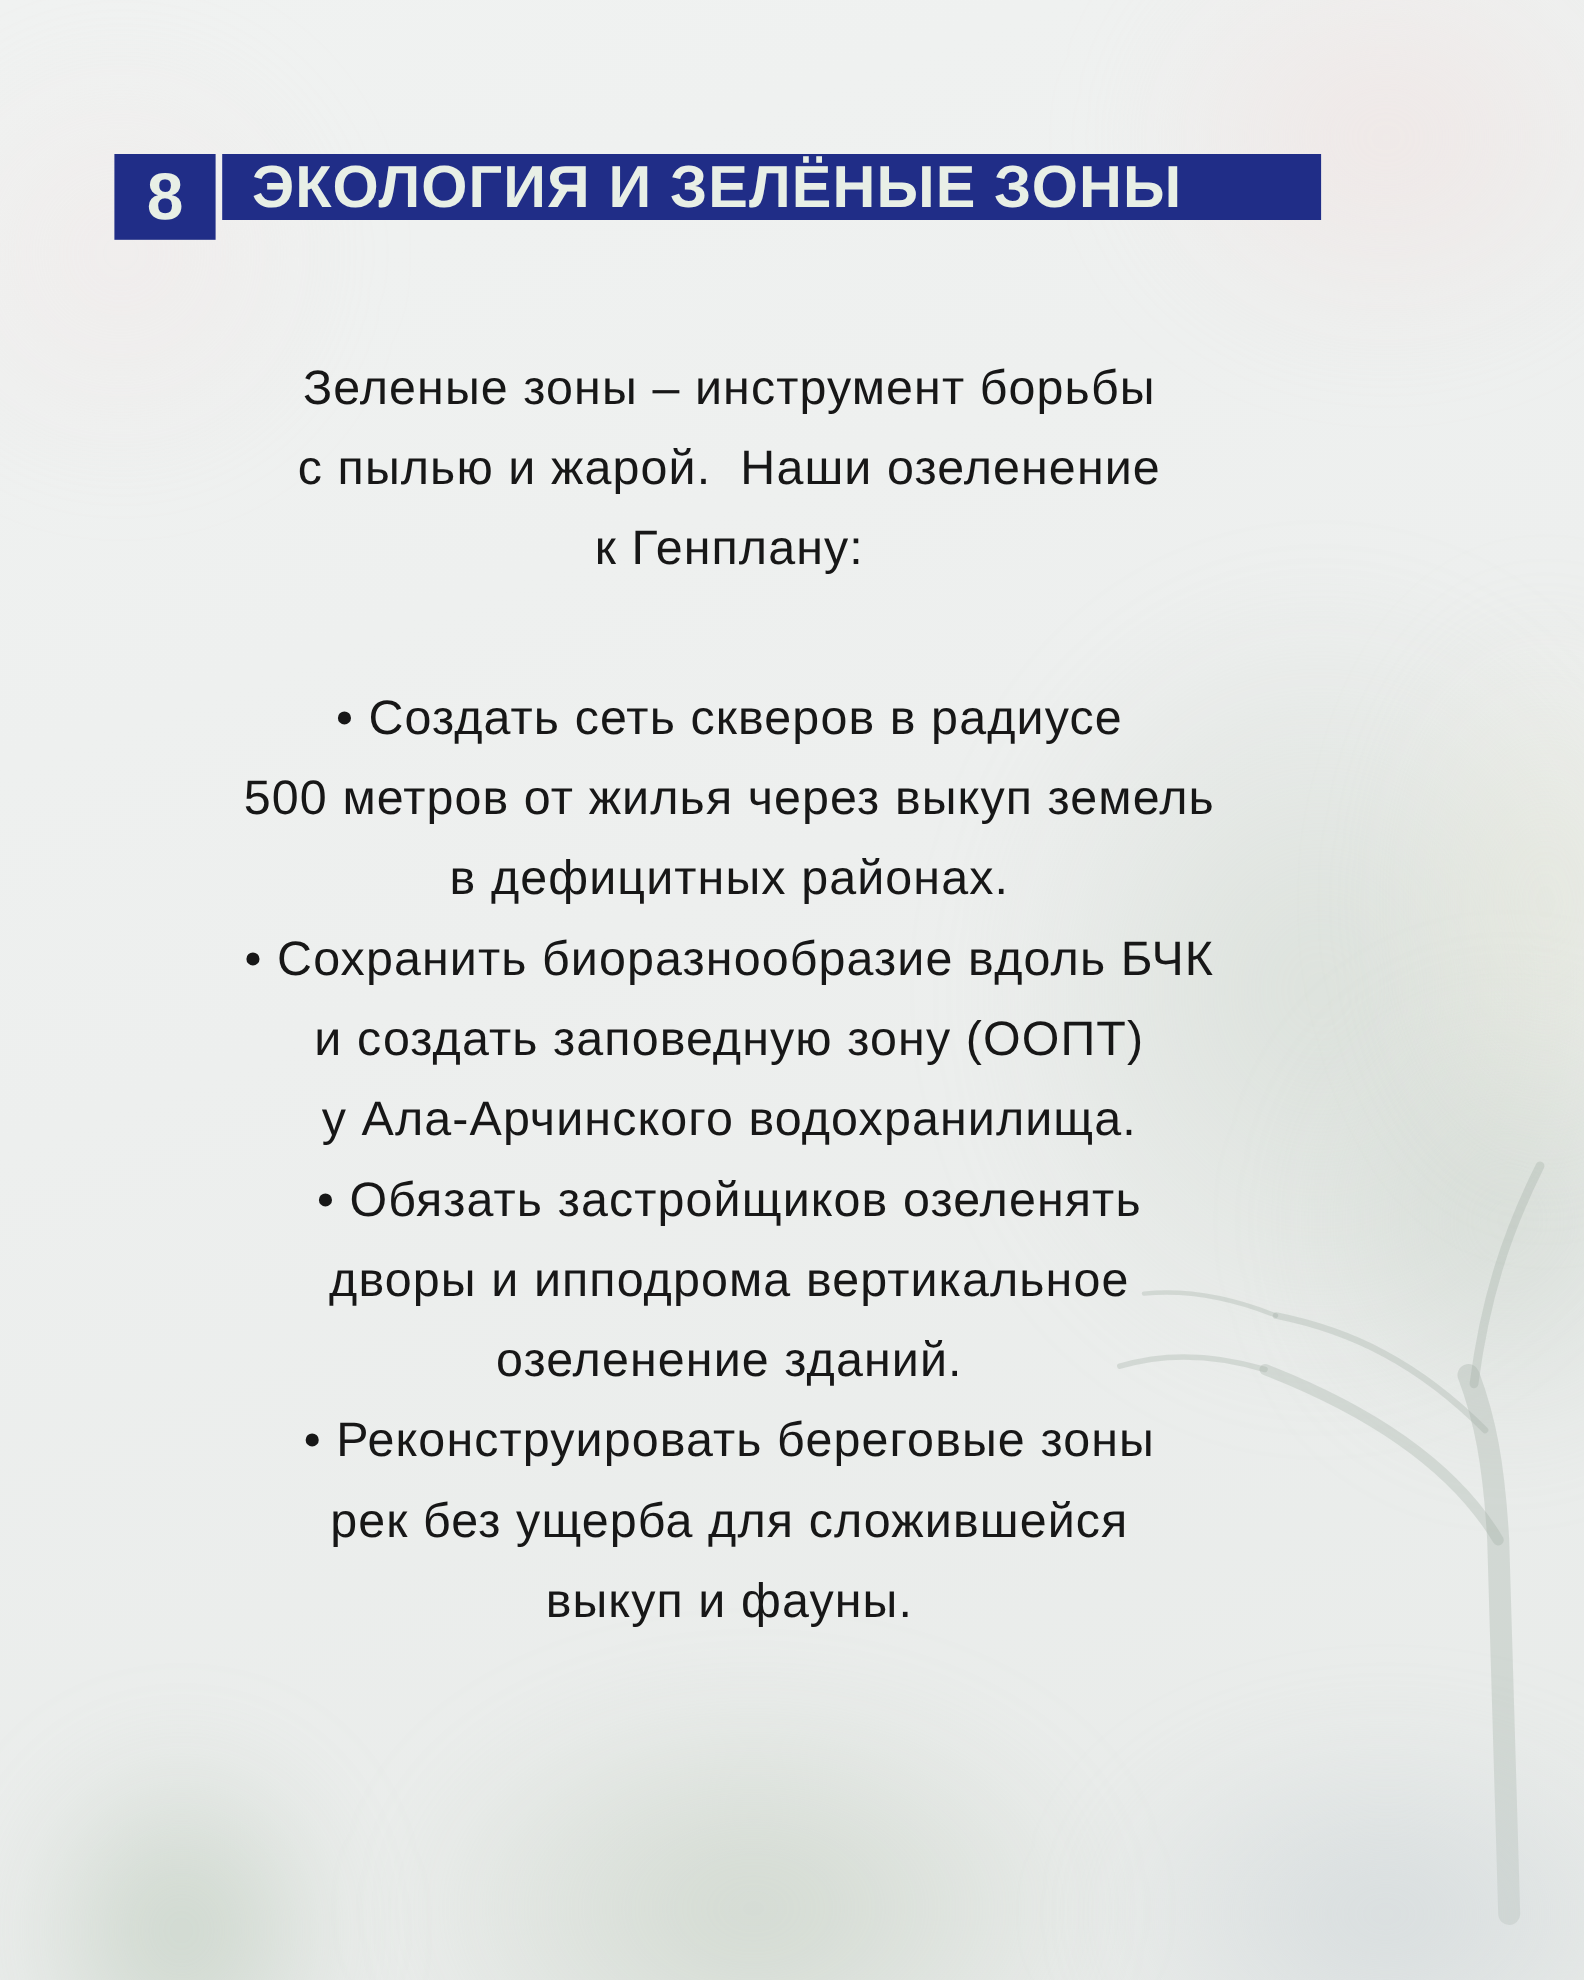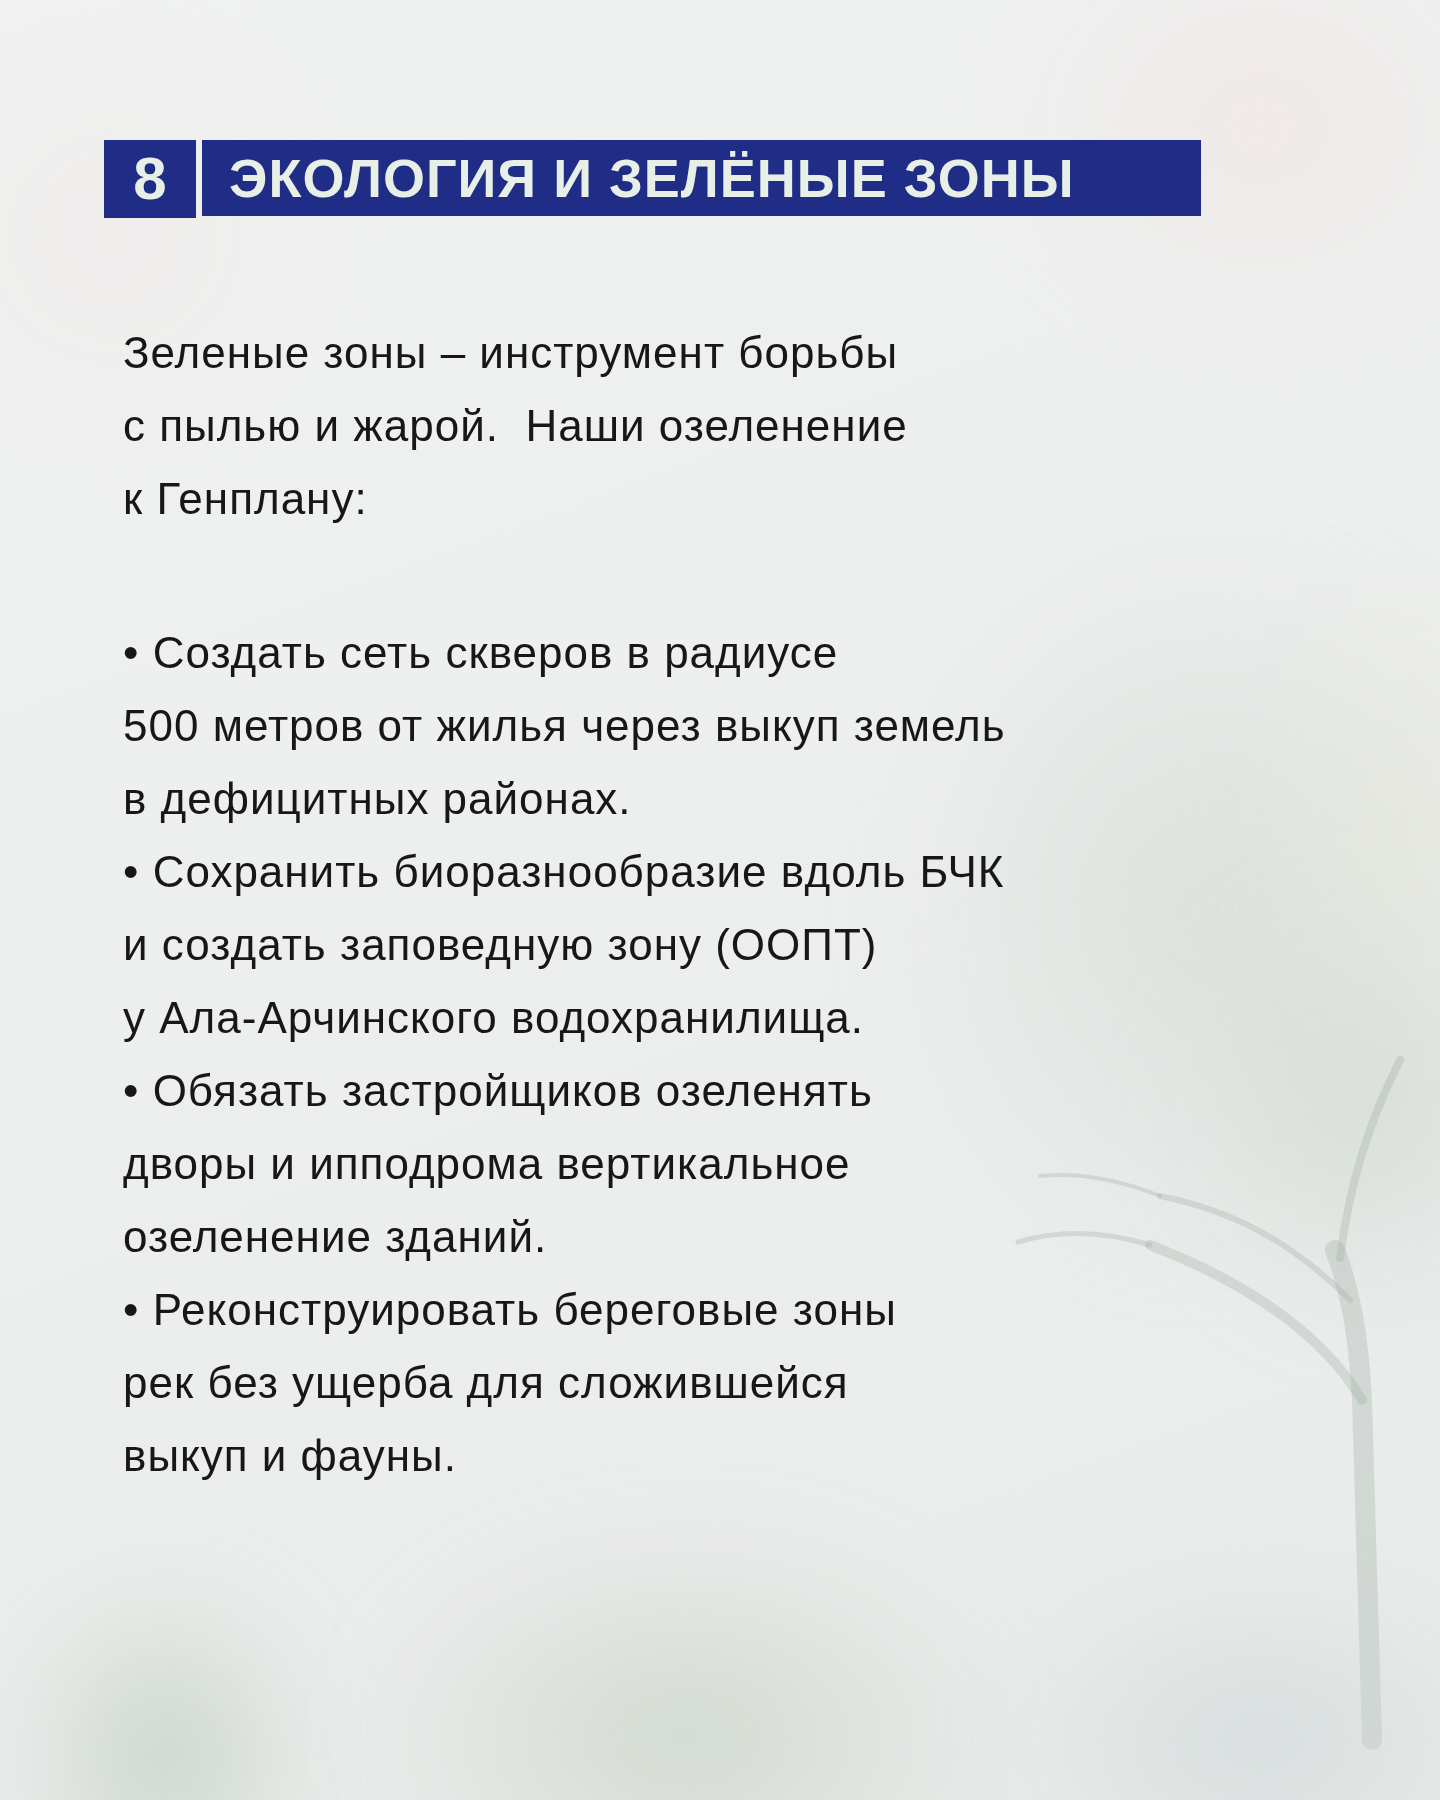--- a/index.html
+++ b/index.html
@@ -32,32 +32,32 @@
   .tree-svg{position:absolute;left:0;top:0;}
 
   
   .header{position:absolute;left:104px;top:140px;display:flex;}
   .num-box{
     width:92px;height:78px;background:var(--hdr-bg);
     display:flex;align-items:center;justify-content:center;margin-right:6px;
   }
   .num-box span{color:var(--hdr-fg);font-weight:700;font-size:60px;line-height:1;}
   .title-box{
-    width:999px;height:76px;background:var(--hdr-bg);
+    width:999px;height:60px;background:var(--hdr-bg);
     display:flex;align-items:center;padding-left:27px;box-sizing:border-box;text-align:right;
   }
   .title-box span{
     color:var(--hdr-fg);font-weight:700;font-size:54px;line-height:1;
     letter-spacing:1px;white-space:nowrap;
   }
 
   
   .content{
     position:absolute;left:123px;top:316px;width:1080px;
-    color:var(--text);font-size:44px;line-height:73px;letter-spacing:1px;
+    color:var(--text);font-size:44px;line-height:73px;letter-spacing:1px;text-align:center;
   }
   .para{margin:0;}
   .intro{margin:0 0 81px 0;}
   .line{white-space:pre;}
   .seg.b{font-weight:400;}
 </style>
 </head>
 <body>
 
 <div class="page">

